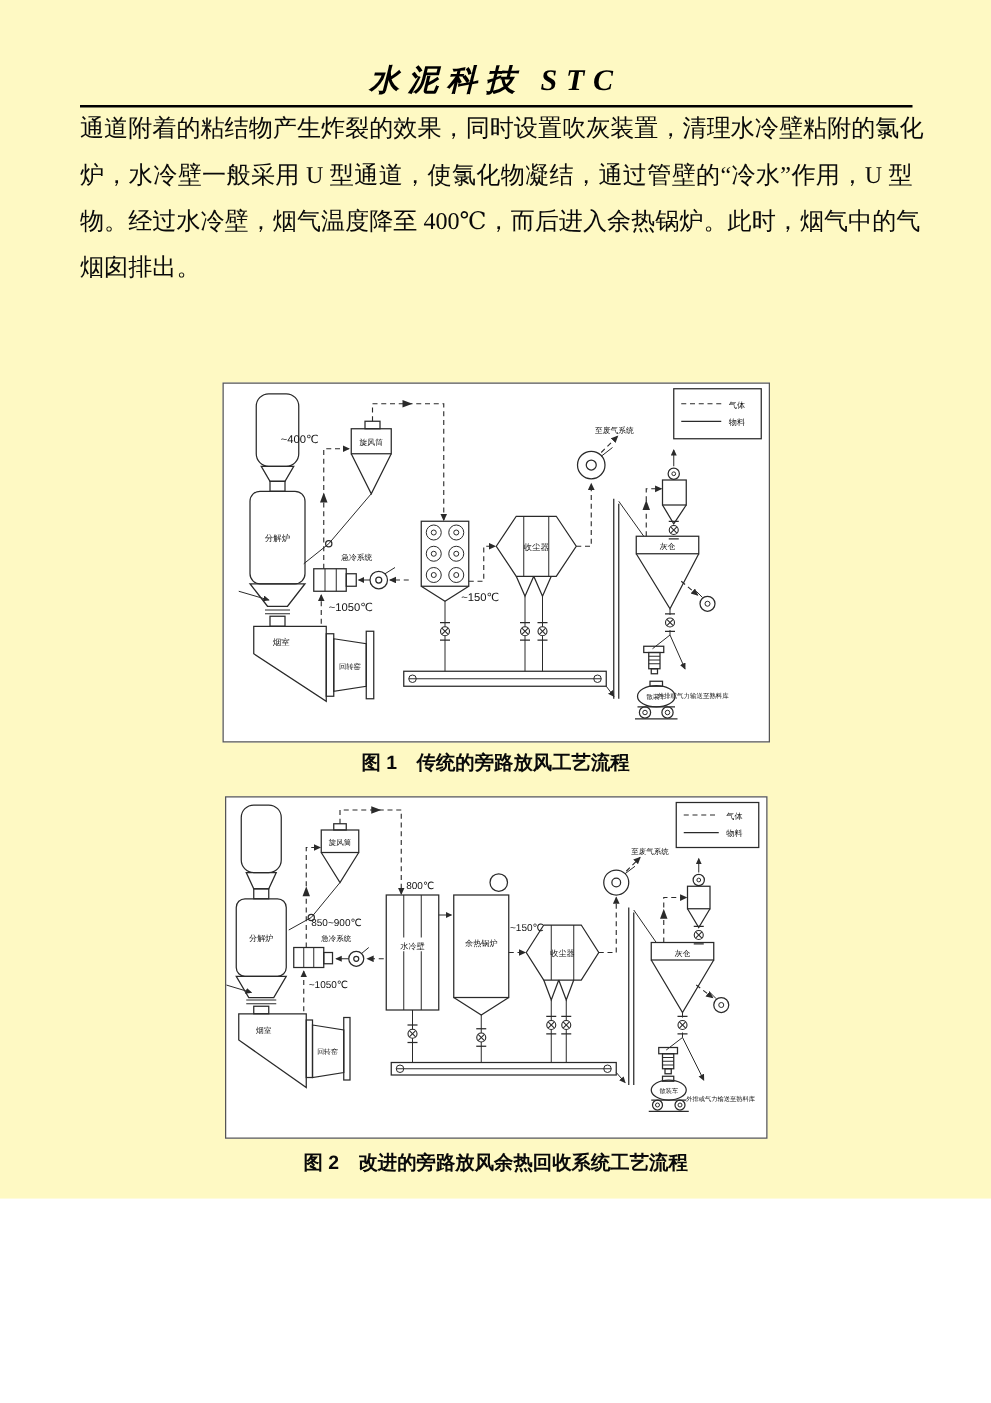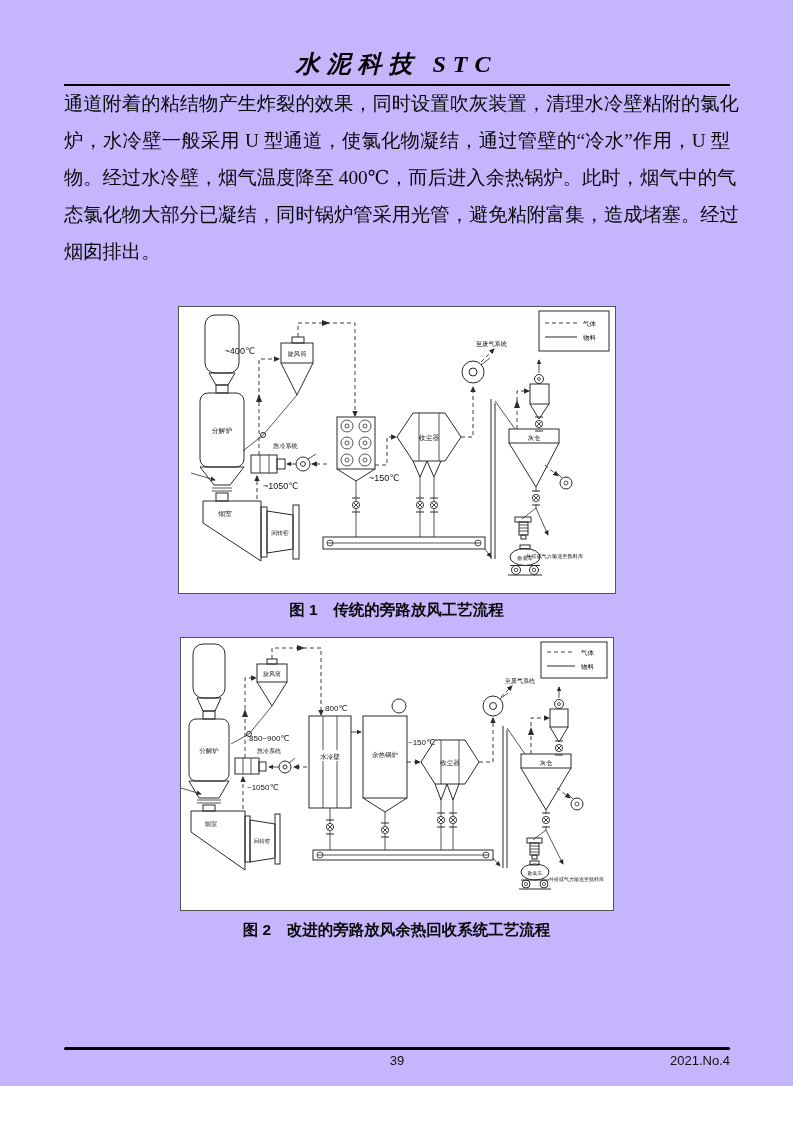--- a/index.html
+++ b/index.html
@@ -1,16 +1,16 @@
 <!DOCTYPE html>
 <html><head>
 <meta charset="utf-8">
 <style>
   html,body { margin:0; padding:0; background:#ffffff; }
-  .page { position:relative; width:793px; height:1086px; background:#c4b5fd; overflow:hidden;
+  .page { position:relative; width:793px; height:959px; background:#fef9c3; overflow:hidden;
           font-family:"Liberation Serif","DejaVu Serif",serif; color:#111; }
   .header-title { position:absolute; top:48px; left:0; width:100%; text-align:center;
           font-size:24px; font-weight:bold; font-style:italic; letter-spacing:7px; color:#000; }
   .header-rule { position:absolute; top:84px; left:64px; width:666px; height:2px; background:#000; }
   .para { position:absolute; left:64px; width:666px; font-size:19.3px; line-height:37px; color:#0a0a0a; }
   .para .line { text-align:justify; text-align-last:justify; white-space:nowrap; }
   .para .line.last { text-align-last:left; }
   .para .line.indent { text-indent:38px; }
   #para1 { top:85px; }
   #para2 { top:949px; }
@@ -39,21 +39,20 @@
 
 <div class="page">
 
   <div class="header-title">水泥科技 STC</div>
   <div class="header-rule"></div>
 
   <div class="para" id="para1">
     <div class="line">通道附着的粘结物产生炸裂的效果，同时设置吹灰装置，清理水冷壁粘附的氯化</div>
     <div class="line">炉，水冷壁一般采用 U 型通道，使氯化物凝结，通过管壁的“冷水”作用，U 型</div>
     <div class="line">物。经过水冷壁，烟气温度降至 400℃，而后进入余热锅炉。此时，烟气中的气</div>
-    <div class="line">态氯化物大部分已凝结，同时锅炉管采用光管，避免粘附富集，造成堵塞。经过</div>
     <div class="line last">烟囱排出。</div>
   </div>
 
   <div class="figbox" id="fig1box">
   <svg class="fig" width="434" height="284" viewBox="0 0 434 284">
     <defs>
       <marker id="m1" markerWidth="7" markerHeight="7" refX="5.5" refY="3" orient="auto">
         <path d="M0,0 L6.5,3 L0,6 Z" fill="#2a2a2a"></path>
       </marker>
       <g id="valve">

